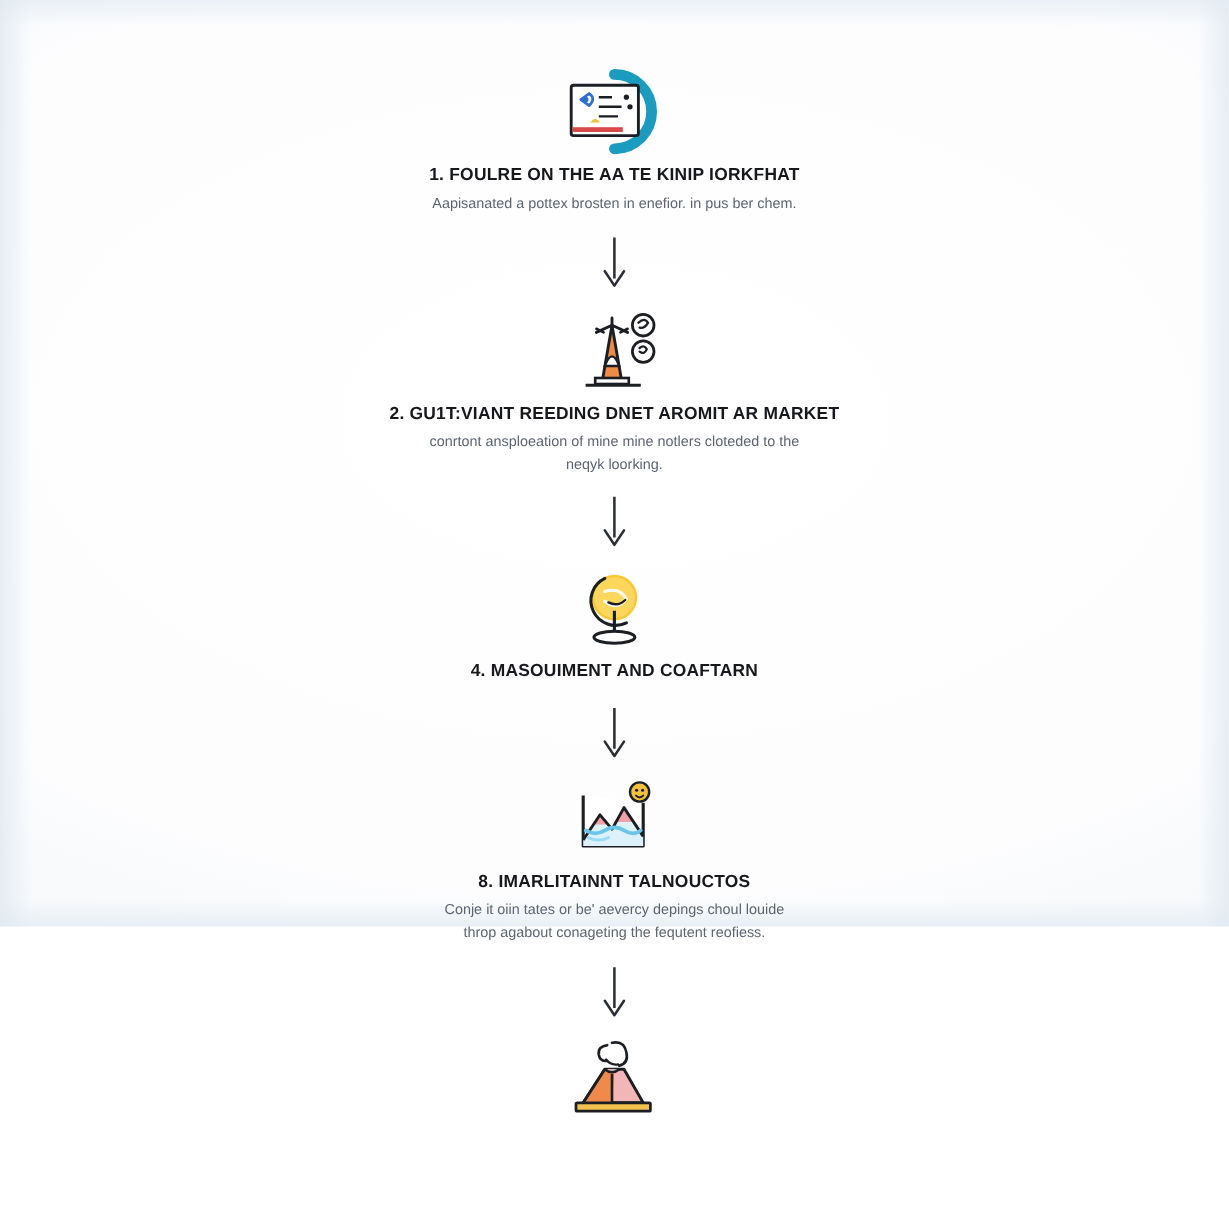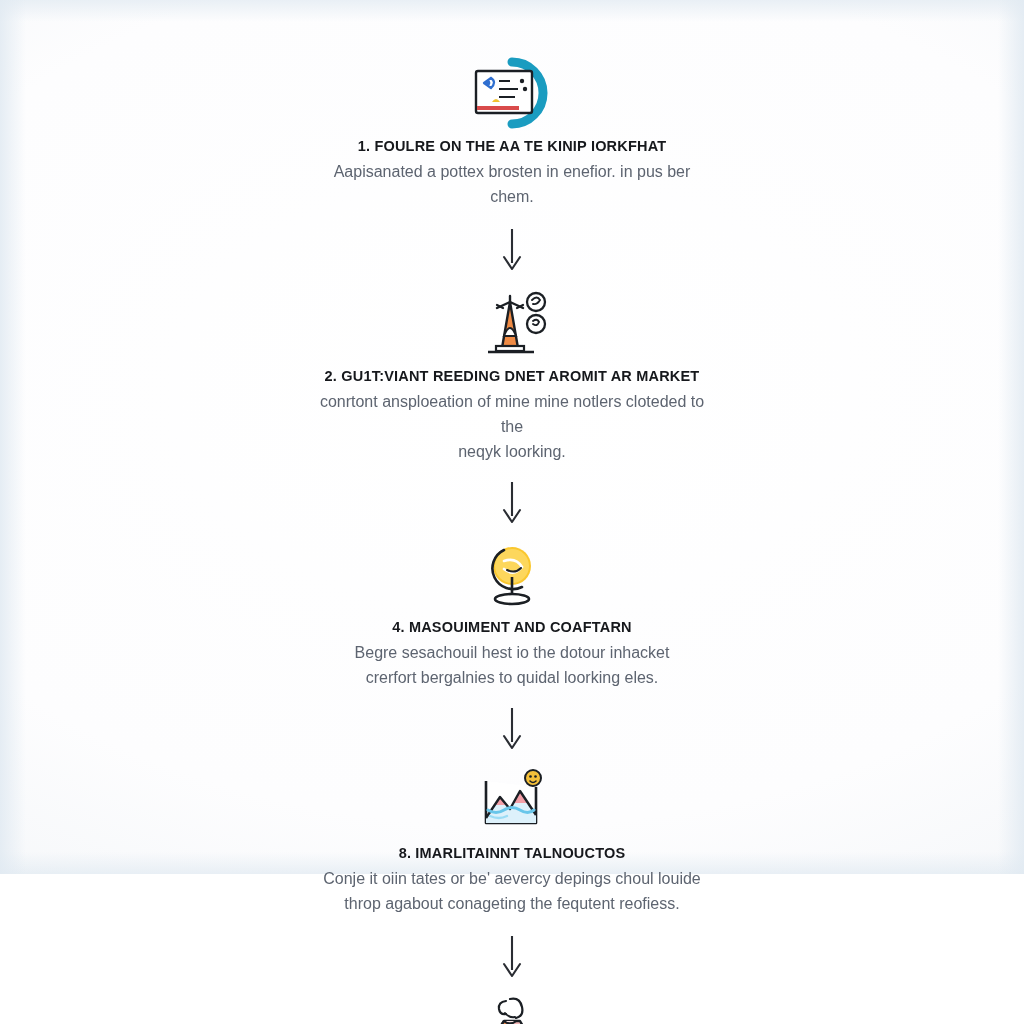--- a/index.html
+++ b/index.html
@@ -10,21 +10,21 @@
   body {
     width: 1024px;
     height: 1024px;
     font-family: "Liberation Sans", sans-serif;
     overflow: hidden;
   }
 
   #canvas {
     position: relative;
     width: 1024px;
-    height: 874px;
+    height: 772px;
     background:
       radial-gradient(ellipse 120% 90% at 50% 45%, #ffffff 0%, #fdfdfe 55%, #f2f5f8 85%, #e8eef4 100%);
     box-sizing: border-box;
   }
 
   
   #canvas::before {
     content: "";
     position: absolute;
     inset: 0;
@@ -69,21 +69,21 @@
     font-size: 14.5px;
     font-weight: bold;
     color: #16181c;
     letter-spacing: 0.2px;
     margin-bottom: 5px;
     line-height: 1.2;
     white-space: nowrap;
   }
 
   .step-desc {
-    font-size: 16px;
+    font-size: 12px;
     color: #5d6470;
     line-height: 1.55;
     max-width: 380px;
     margin: 0 auto;
   }
   .step-desc.wide { max-width: 400px; }
 
   .arrow {
     width: 40px;
     height: 52px;
@@ -170,24 +170,20 @@
           <circle cx="46" cy="29" r="19" fill="#fac72e"></circle>
           <circle cx="46" cy="29" r="17" fill="#fdd75c"></circle>
           <path d="M38 13 A20 20 0 1 0 56 50" fill="none" stroke="#1b1f24" stroke-width="2.6" stroke-linecap="round"></path>
           <path d="M38 24 q12 -4 18 6 q-8 10 -18 2" fill="none" stroke="#ffffff" stroke-width="2.6" stroke-linecap="round"></path>
           <path d="M41 33 q8 4 14 -2" fill="none" stroke="#1b1f24" stroke-width="2" stroke-linecap="round"></path>
           <line x1="46" y1="40" x2="46" y2="60" stroke="#1b1f24" stroke-width="2.6"></line>
           <ellipse cx="46" cy="62" rx="17" ry="5" fill="#ffffff" stroke="#1b1f24" stroke-width="2.6"></ellipse>
         </svg>
       </div>
       <div class="step-title">4.  MASOUIMENT AND COAFTARN</div>
-      <div class="step-desc">
-        <div>Begre sesachouil hest io the dotour inhacket</div>
-        <div>crerfort bergalnies to quidal loorking eles.</div>
-      </div>
     </div>
 
     <div class="arrow gap-3">
       <svg width="28" height="46" viewBox="0 0 28 46">
         <line x1="14" y1="2" x2="14" y2="36" stroke="#2a2d33" stroke-width="2.1"></line>
         <path d="M6 30 L14 42 L22 30" fill="none" stroke="#2a2d33" stroke-width="2.1" stroke-linecap="round" stroke-linejoin="round"></path>
       </svg>
     </div>
 
     <div class="step">

